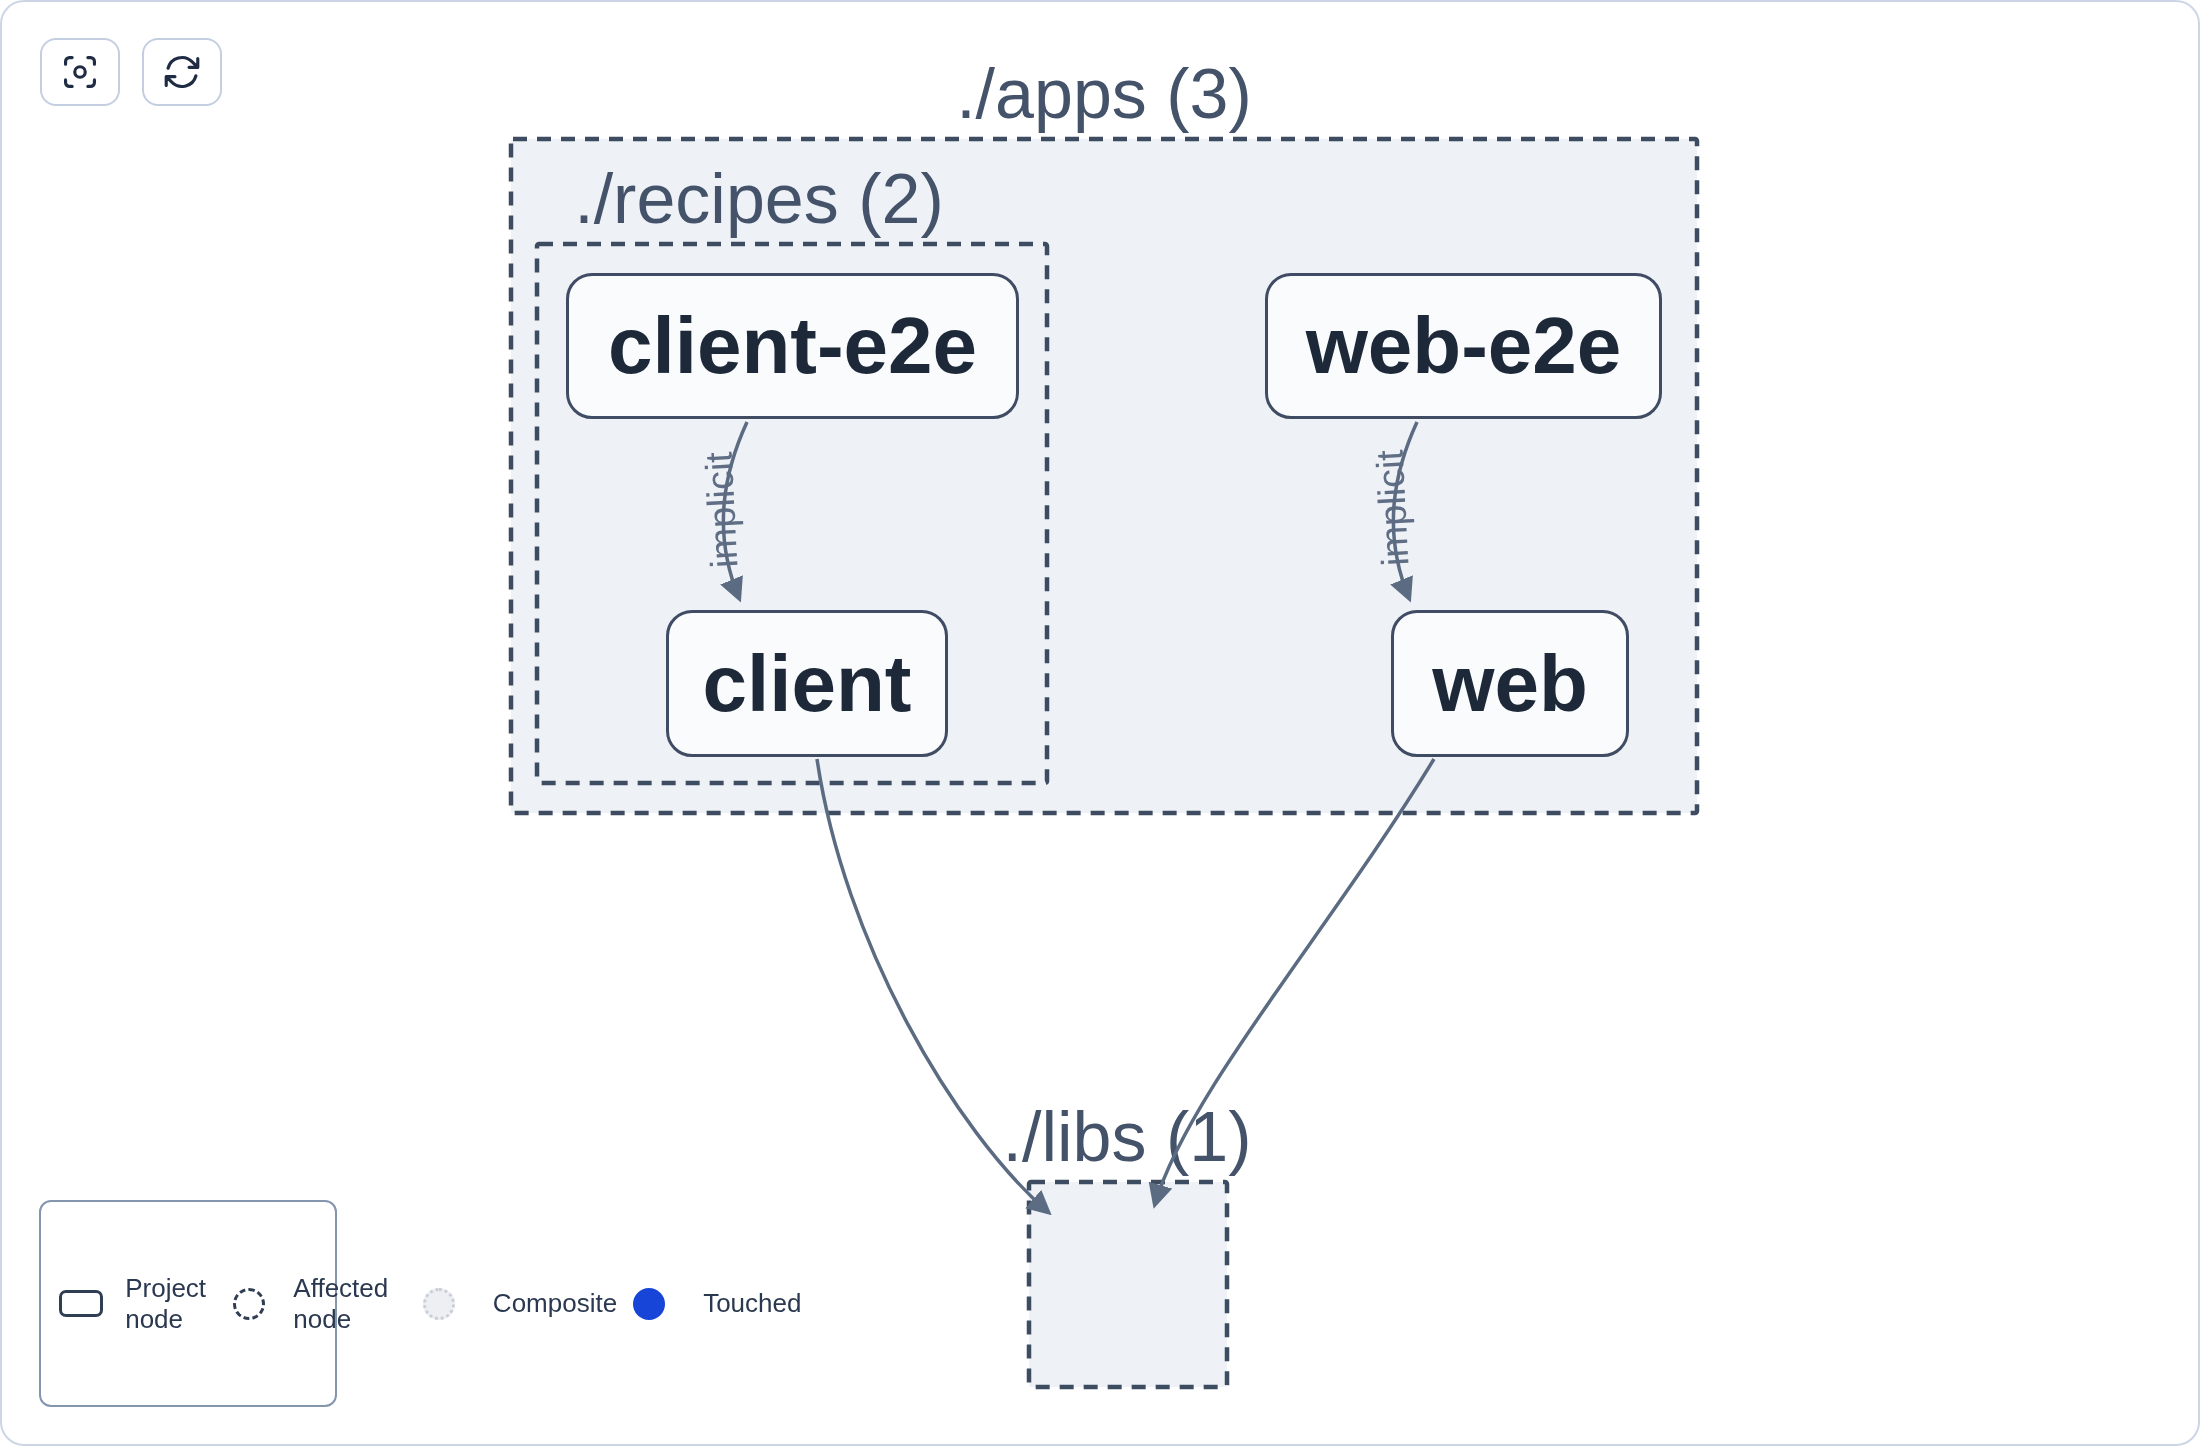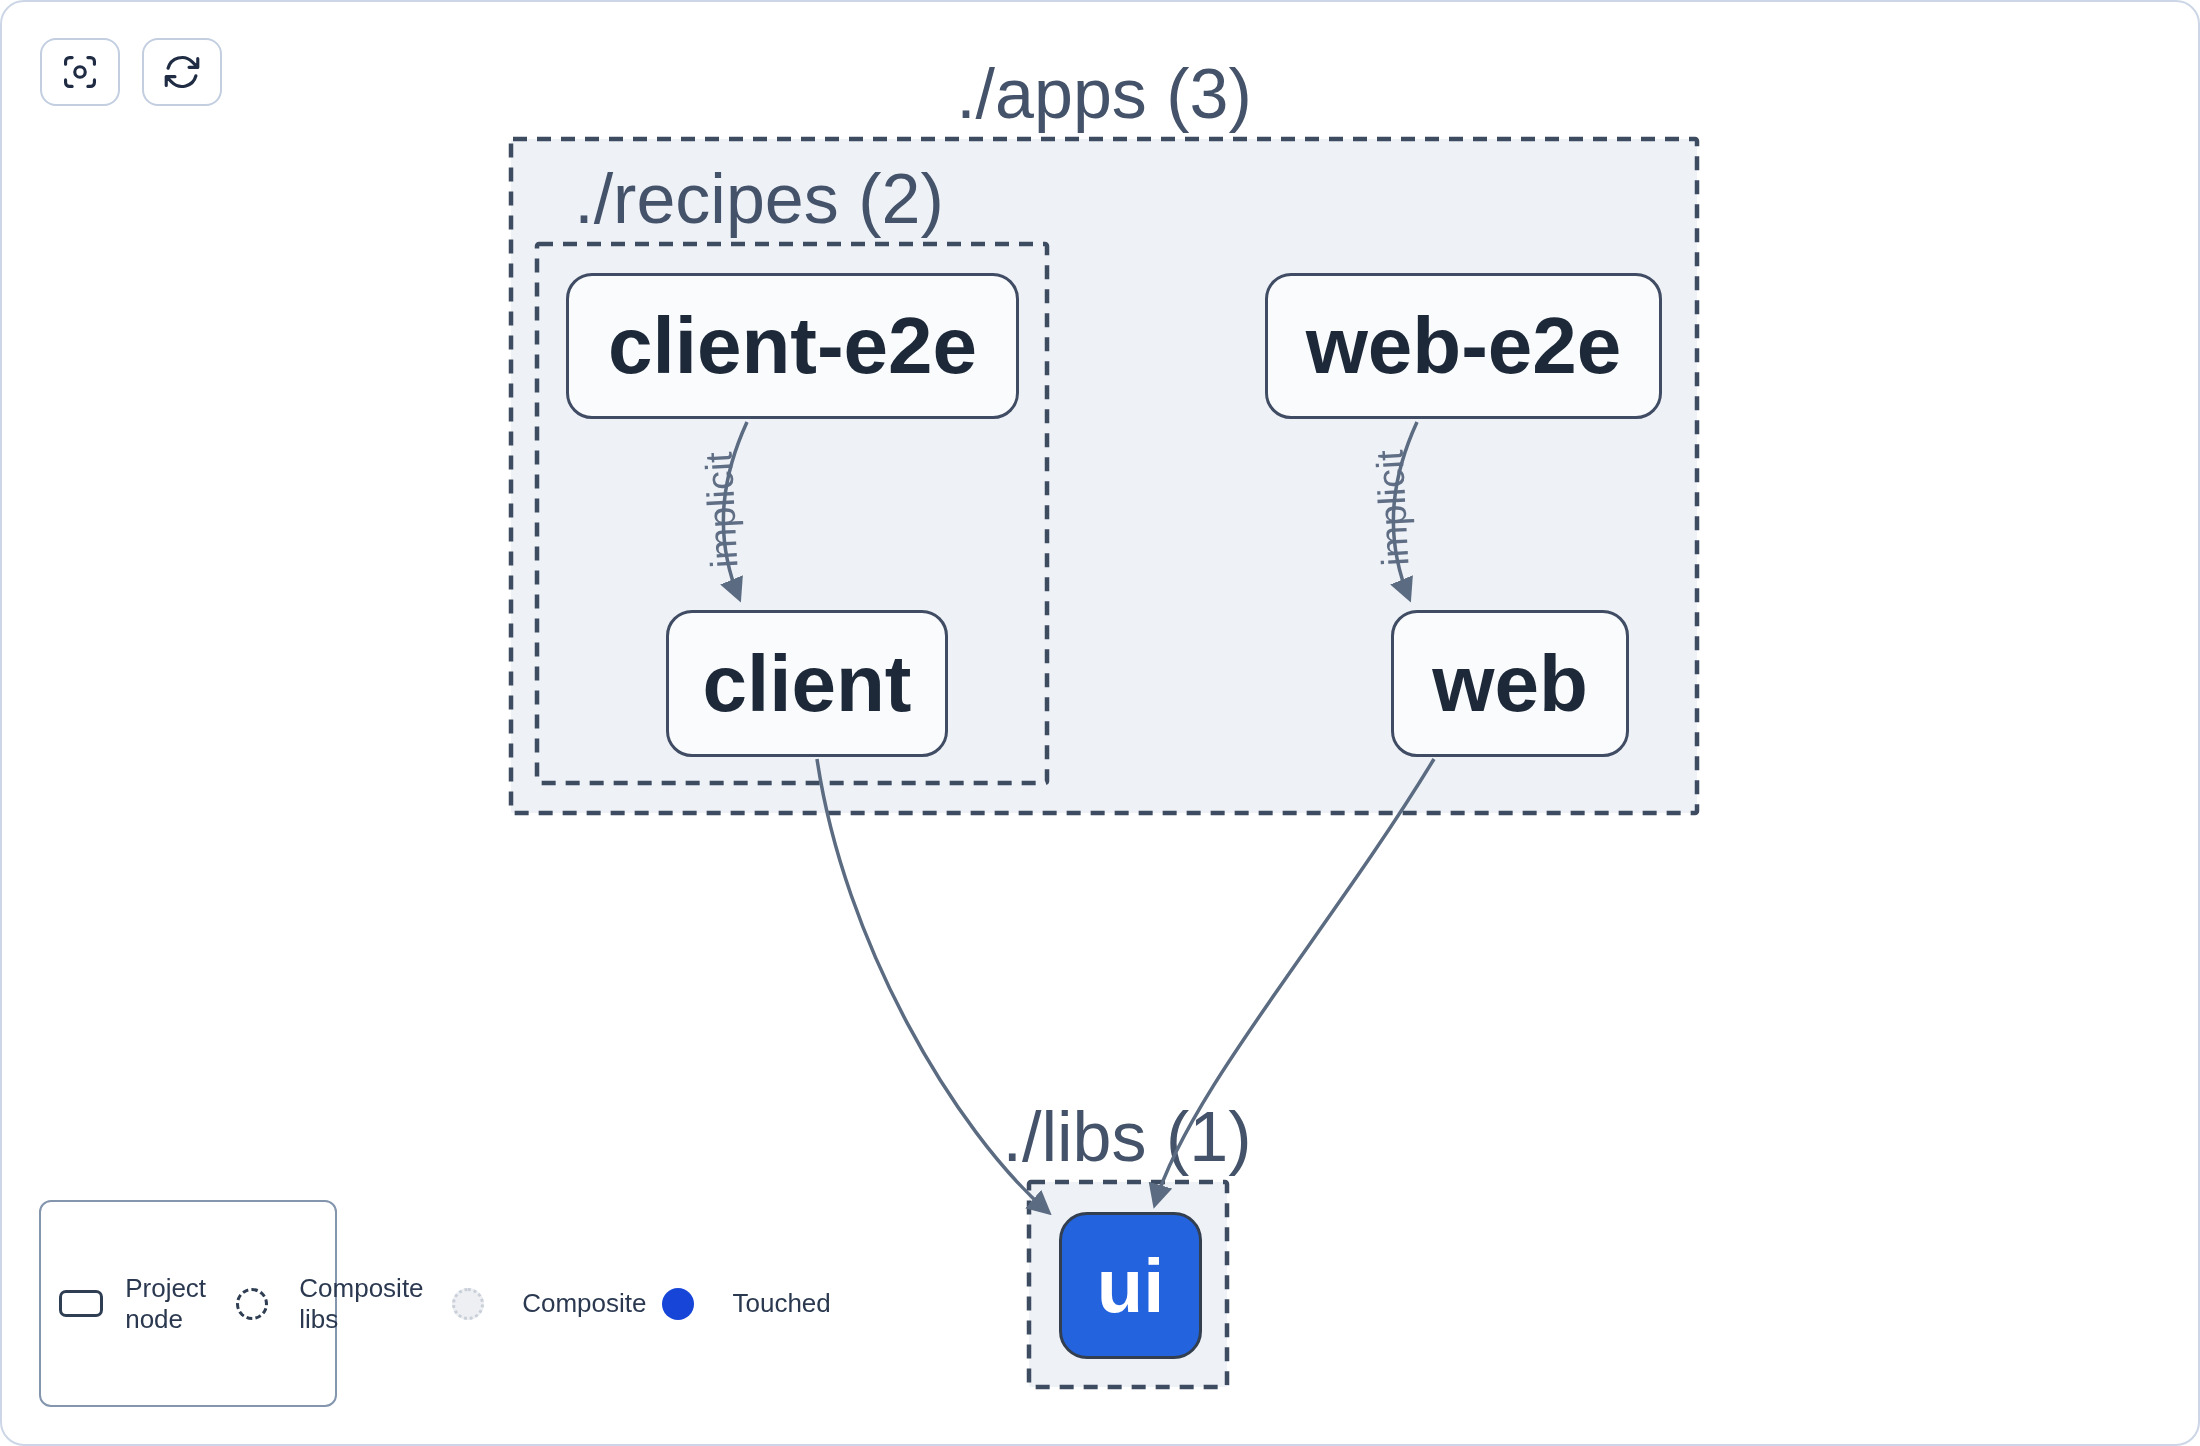--- a/index.html
+++ b/index.html
@@ -76,21 +76,20 @@
     <path d="M 745 420 C 723 468 709 528 737 596" fill="none" stroke="#5b6b81" stroke-width="3.5" marker-end="url(#arrow)"></path>
     <path d="M 1415 420 C 1393 468 1379 528 1407 596" fill="none" stroke="#5b6b81" stroke-width="3.5" marker-end="url(#arrow)"></path>
     <path d="M 815 757 C 842 940 952 1128 1046 1210" fill="none" stroke="#5b6b81" stroke-width="3.5" marker-end="url(#arrow)"></path>
     <path d="M 1432 757 C 1330 925 1185 1092 1153 1202" fill="none" stroke="#5b6b81" stroke-width="3.5" marker-end="url(#arrow)"></path>
   </svg>
 
   <div class="node" style="left:564px;top:271px;width:453px;height:146px">client-e2e</div>
   <div class="node" style="left:1263px;top:271px;width:397px;height:146px">web-e2e</div>
   <div class="node" style="left:664px;top:608px;width:282px;height:147px">client</div>
   <div class="node" style="left:1389px;top:608px;width:238px;height:147px">web</div>
-  <div class="node touched" style="left:1057px;top:1210px;width:143px;height:147px">ui</div>
 
   <button class="toolbar-btn" style="left:38px;top:36px">
     <svg viewBox="0 0 24 24">
       <path d="M7.5 3.75H6A2.25 2.25 0 0 0 3.75 6v1.5M16.5 3.75H18A2.25 2.25 0 0 1 20.25 6v1.5m0 9V18a2.25 2.25 0 0 1-2.25 2.25h-1.5m-9 0H6A2.25 2.25 0 0 1 3.75 18v-1.5M15 12a3 3 0 1 1-6 0 3 3 0 0 1 6 0Z"></path>
     </svg>
   </button>
   <button class="toolbar-btn" style="left:140px;top:36px">
     <svg viewBox="0 0 24 24">
       <path d="M16.023 9.348h4.992v-.001M2.985 19.644v-4.992m0 0h4.992m-4.993 0 3.181 3.183a8.25 8.25 0 0 0 13.803-3.7M4.031 9.865a8.25 8.25 0 0 1 13.803-3.7l3.181 3.182m0-4.991v4.99"></path>
     </svg>
@@ -100,21 +99,21 @@
     <div class="legend-row">
       <span class="legend-swatch-wrap">
           <span class="sw-project"></span>
         </span>
       <span class="legend-label">Project node</span>
     </div>
     <div class="legend-row">
       <span class="legend-swatch-wrap">
           <span class="sw-composite"></span>
         </span>
-      <span class="legend-label">Composite libs</span>
+      <span class="legend-label">Affected node</span>
     </div>
     <div class="legend-row">
       <span class="legend-swatch-wrap">
           <span class="sw-affected"></span>
         </span>
       <span class="legend-label">Composite</span>
     </div>
     <div class="legend-row">
       <span class="legend-swatch-wrap">
           <span class="sw-touched"></span>

